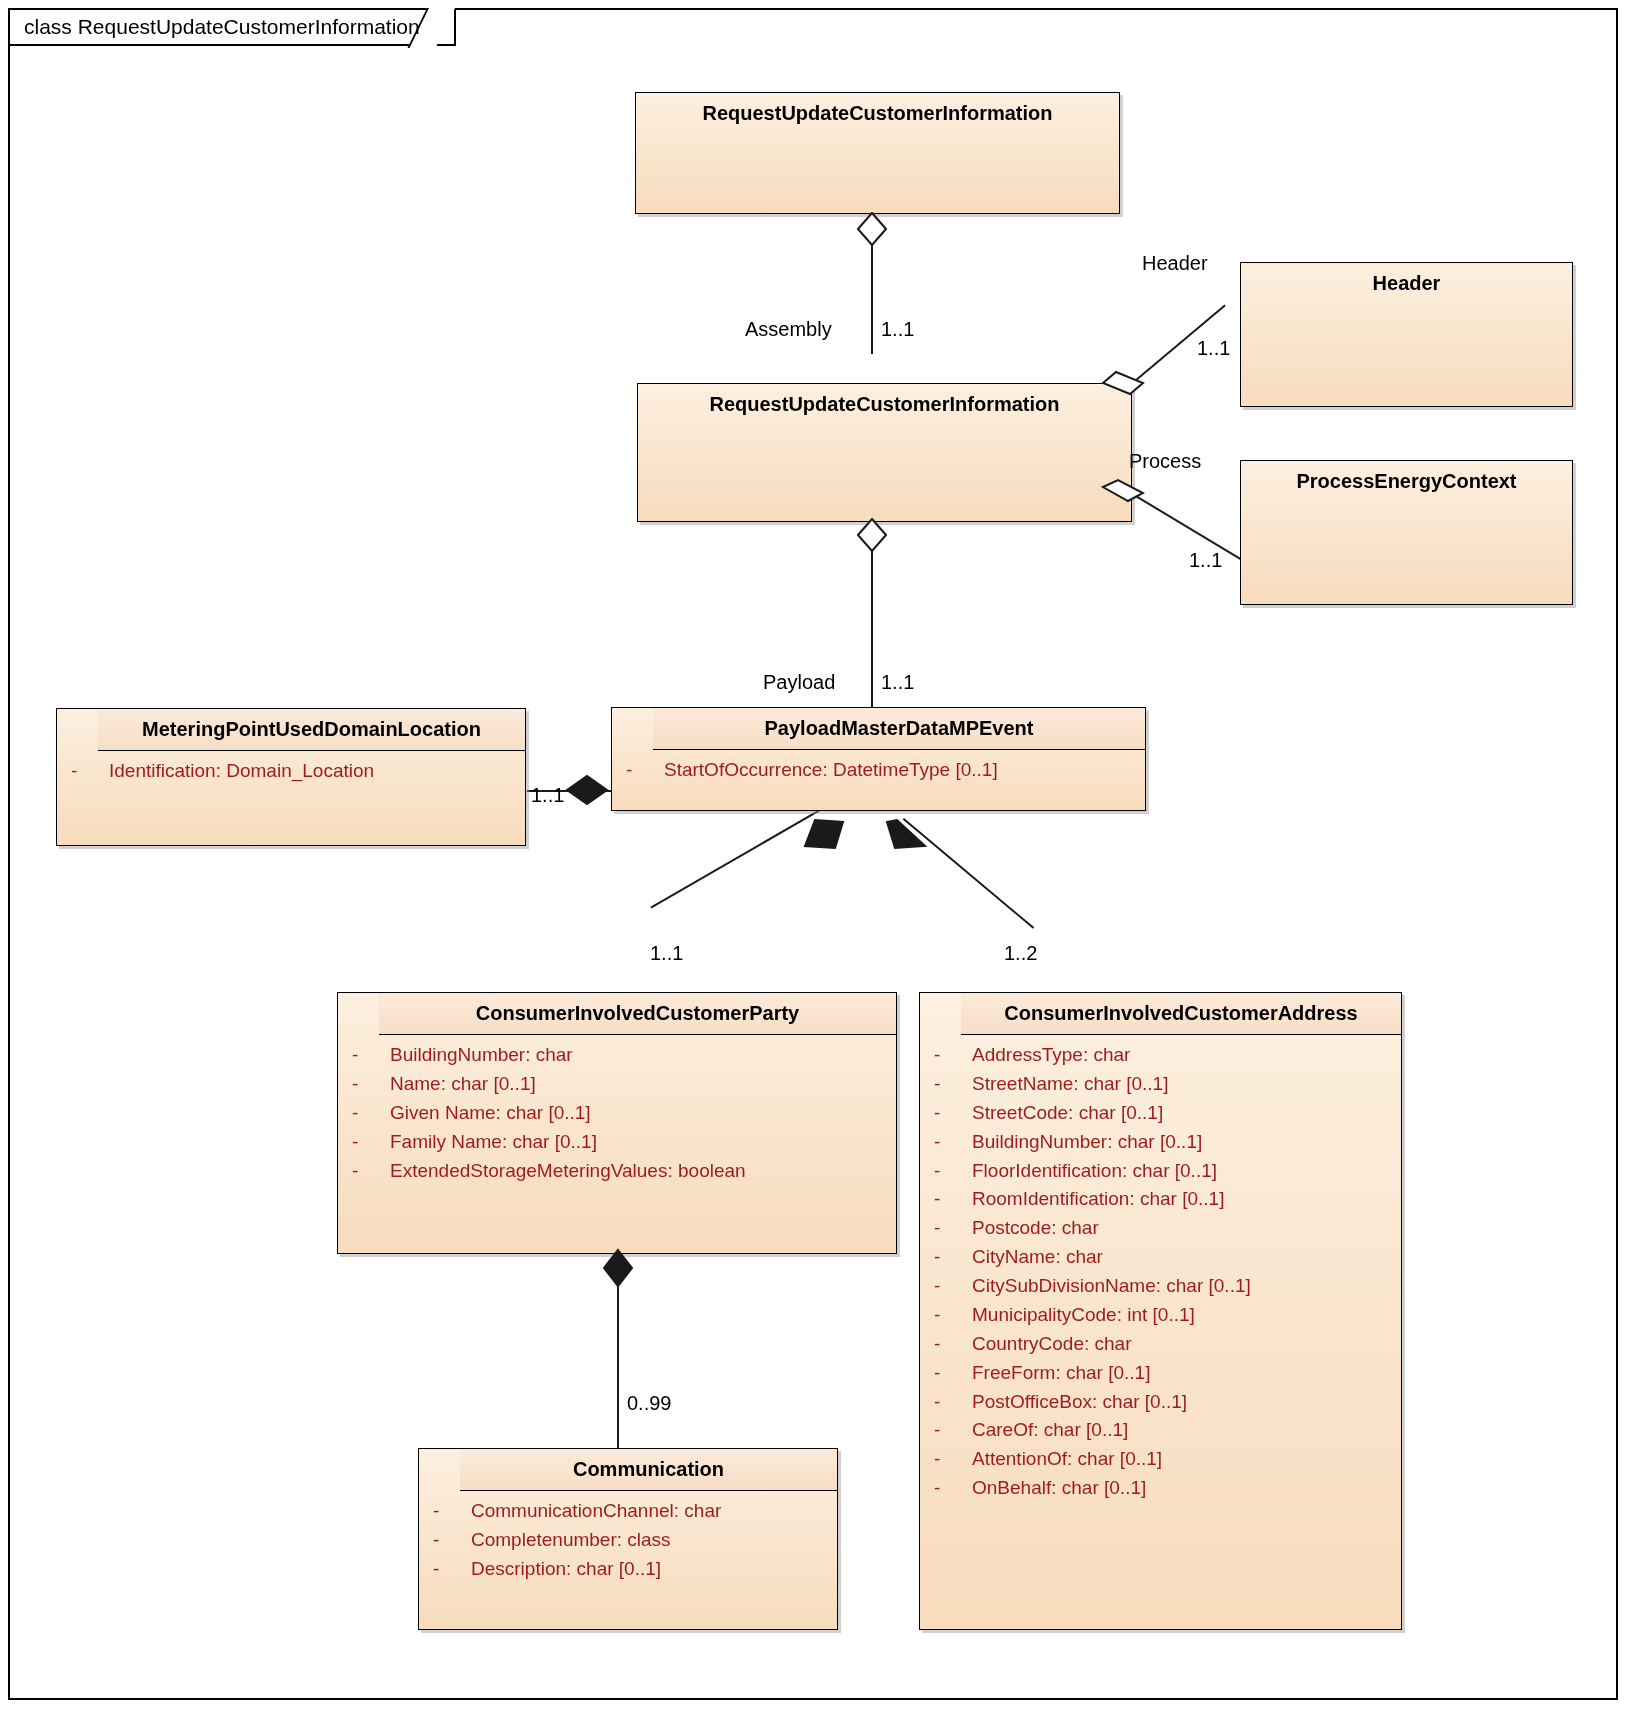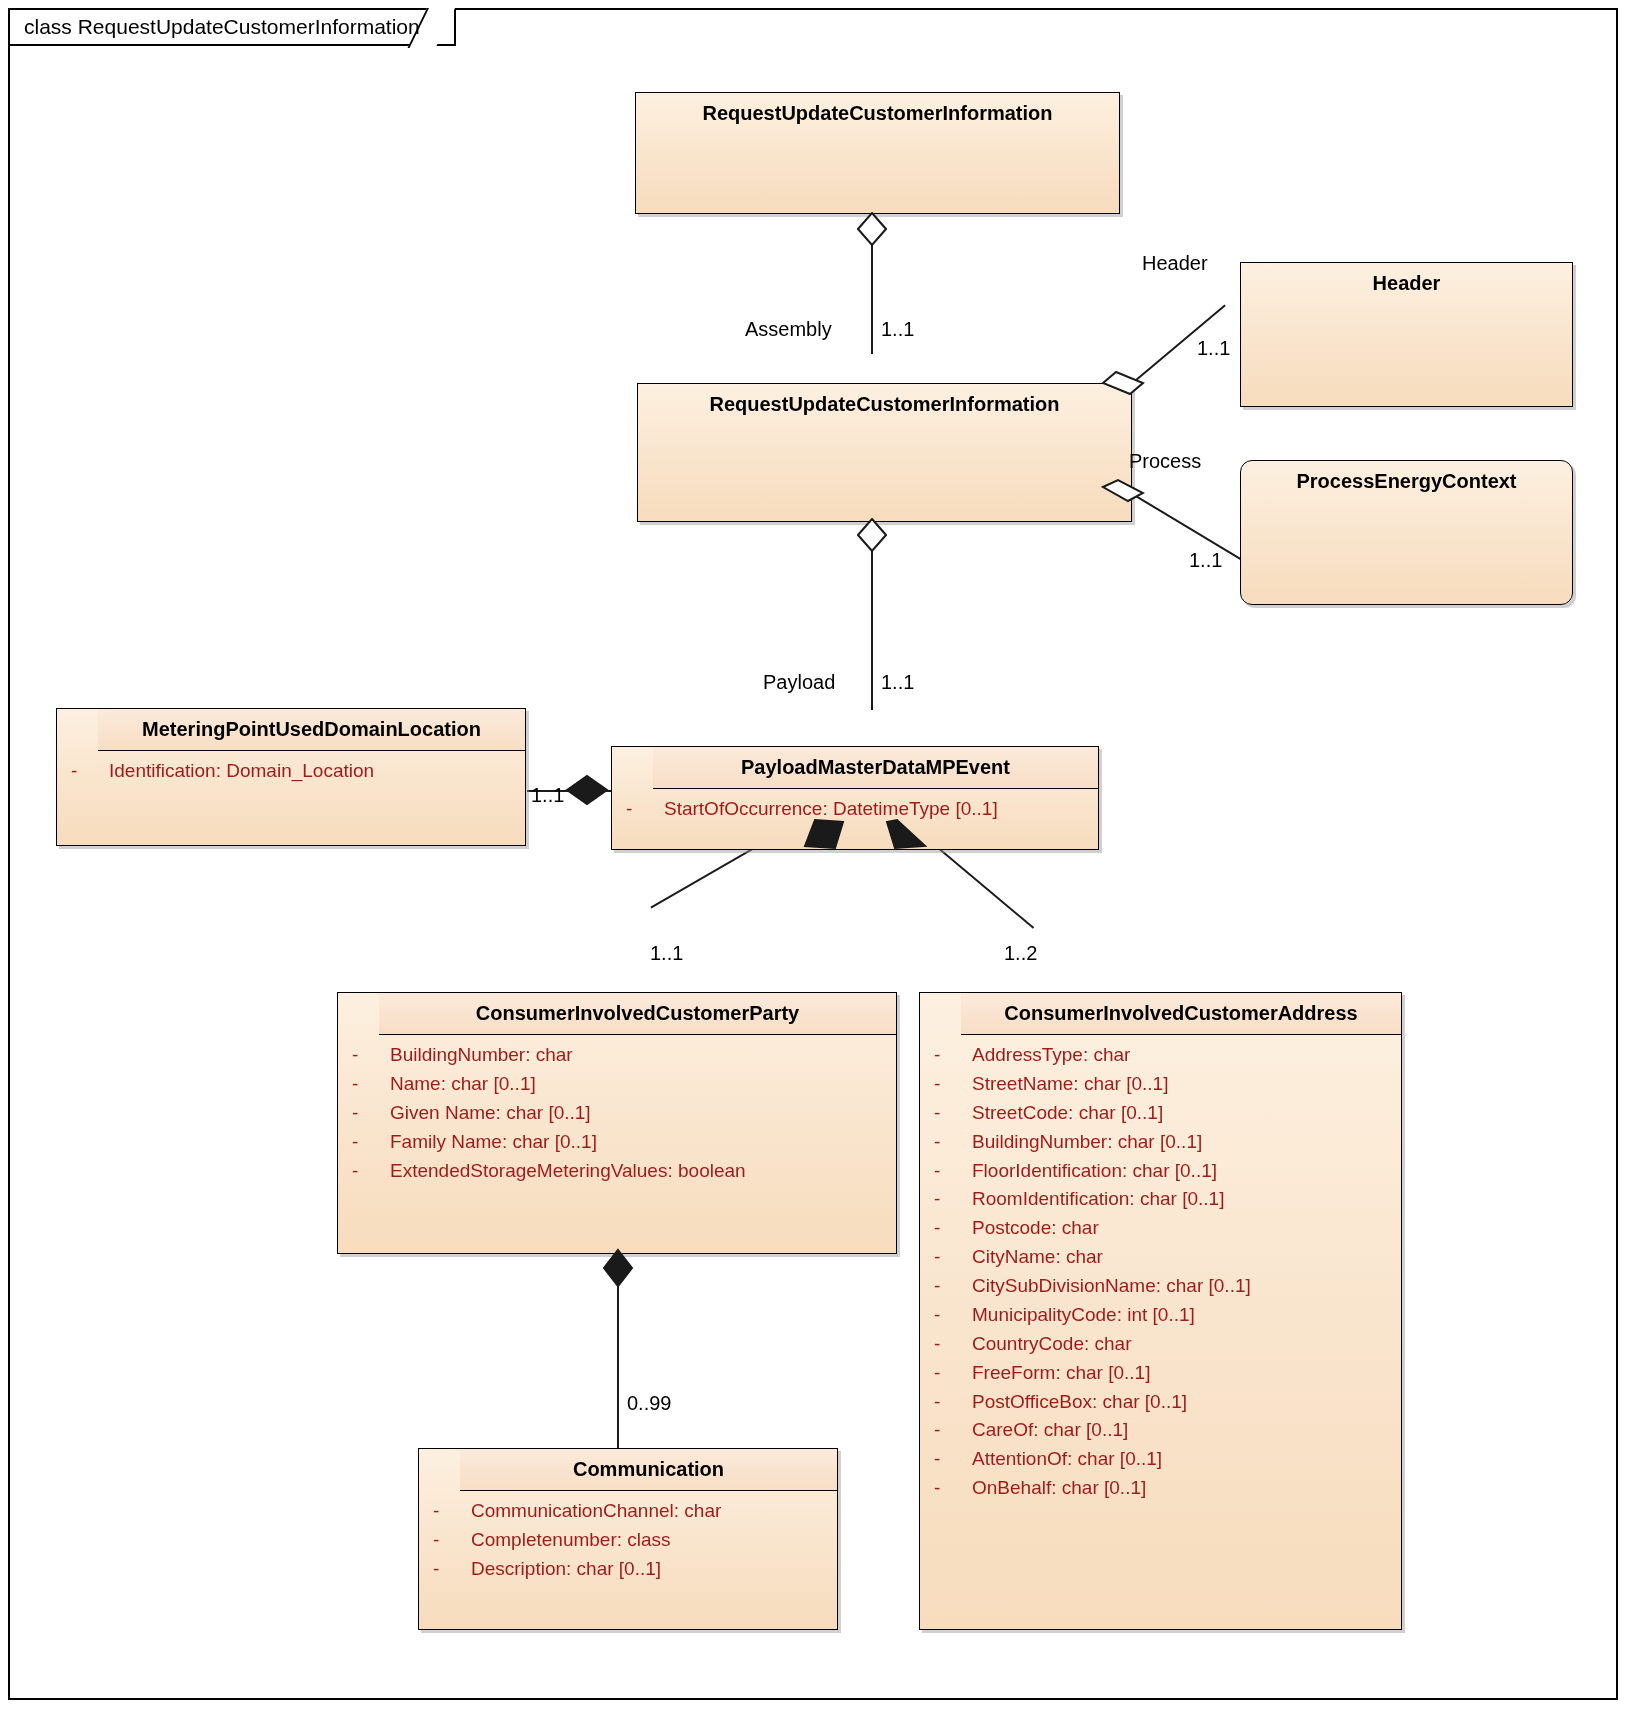--- a/index.html
+++ b/index.html
@@ -188,35 +188,35 @@
   </div>
 
   <div class="uml" style="left:637px;top:383px;width:495px;height:139px;">
     <div class="title">RequestUpdateCustomerInformation</div>
   </div>
 
   <div class="uml" style="left:1240px;top:262px;width:333px;height:145px;">
     <div class="title">Header</div>
   </div>
 
-  <div class="uml" style="left:1240px;top:460px;width:333px;height:145px;border-radius:12px;">
+  <div class="uml" style="left:1240px;top:460px;width:333px;height:145px;">
     <div class="title">ProcessEnergyContext</div>
   </div>
 
   <div class="uml has-attrs" style="left:56px;top:708px;width:470px;height:138px;">
     <div class="title">MeteringPointUsedDomainLocation</div>
     <div class="attrs">
       <div class="attr">
         <span class="vis">-</span>
         <span class="sig">Identification: Domain_Location</span>
       </div>
     </div>
   </div>
 
-  <div class="uml has-attrs" style="left:611px;top:746px;width:488px;height:104px;">
+  <div class="uml has-attrs" style="left:611px;top:707px;width:535px;height:104px;">
     <div class="title">PayloadMasterDataMPEvent</div>
     <div class="attrs">
       <div class="attr">
         <span class="vis">-</span>
         <span class="sig">StartOfOccurrence: DatetimeType [0..1]</span>
       </div>
     </div>
   </div>
 
   <div class="uml has-attrs" style="left:337px;top:992px;width:560px;height:262px;">

